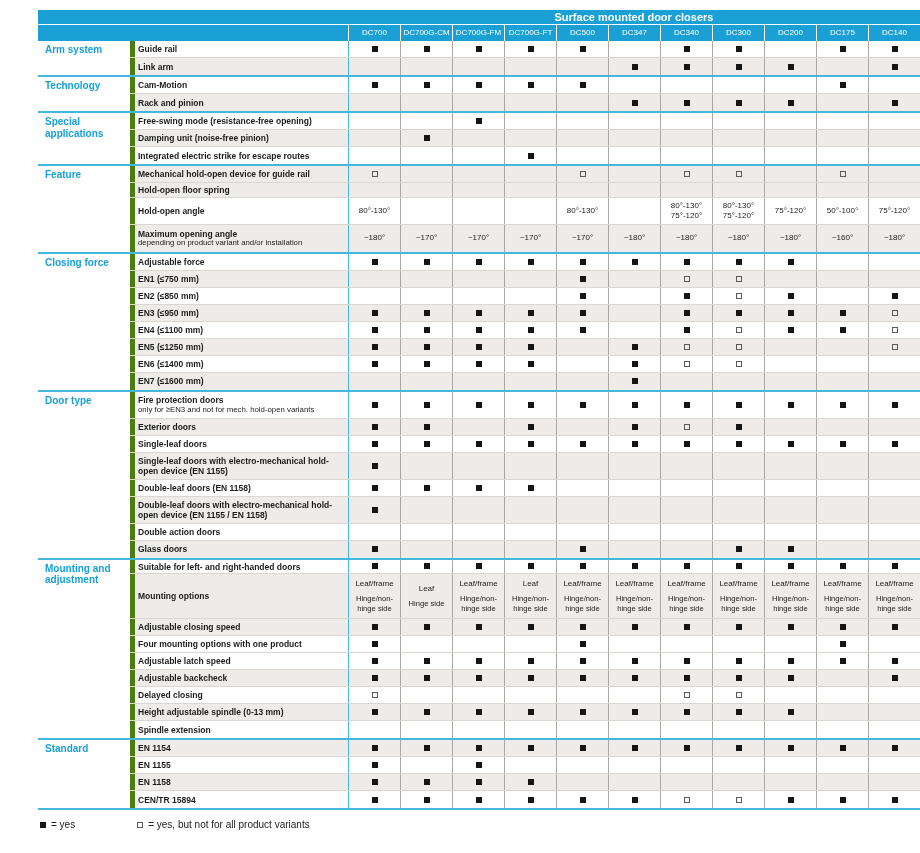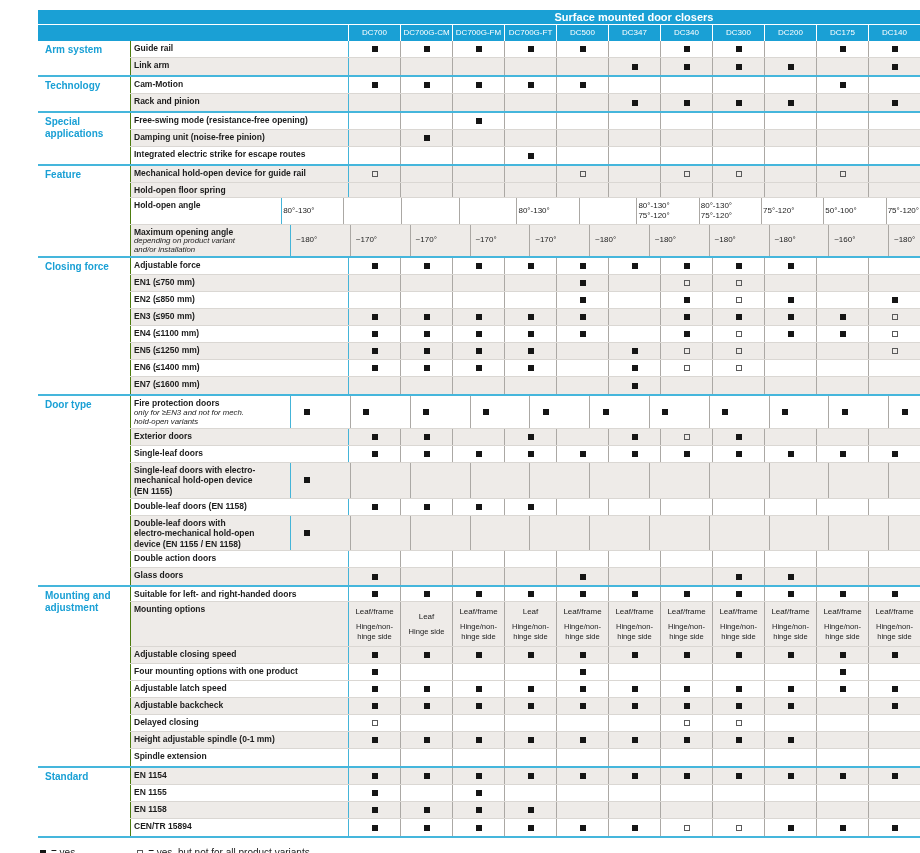--- a/index.html
+++ b/index.html
@@ -23,26 +23,26 @@
   
   .tbl-body { border-bottom:2px solid #45b6dc; }
   .section { display:flex; border-top:2px solid #45b6dc; }
   .section:first-child { border-top:none; }
   .cat { width:92px; padding:3px 4px 0 7px; font-weight:bold; font-size:10px; line-height:1.18; color:#1aa0d5; }
   .rows { width:790px; }
   .row { display:flex; min-height:17px; border-bottom:1px solid #dad7d3; align-items:stretch; }
   .row:last-child { border-bottom:none; }
   .row.shaded { background:#eeebe8; }
   .row.thin { min-height:10px; }
-  .row.tall { min-height:27px;gap:28px; }
+  .row.tall { min-height:27px; }
   .row.xtall { min-height:45px; }
 
-  .rowlabel { width:218px; padding:2px 6px 1px 3px; border-left:1px solid #4d7c0f; display:flex; flex-direction:column; }
+  .rowlabel { width:218px; padding:2px 6px 1px 3px; border-left:5px solid #4d7c0f; display:flex; flex-direction:column; justify-content:center; }
   .lab-main { font-weight:bold; font-size:8.5px; line-height:1.25; }
-  .lab-sub { font-style:italic; font-size:7.8px; line-height:1.15; }
+  .lab-sub { font-size:7.8px; line-height:1.15; }
 
   .cell { width:52px; border-left:1px solid #aba8a4; display:flex; flex-direction:column; align-items:center; justify-content:center; font-size:8px; line-height:1.25; text-align:center; white-space:pre-line; padding:1px 1px; }
   .row .cell:nth-child(2) { border-left:1px solid #44b4d8; }
   .sq { width:6px; height:6px; background:#151515; display:block; }
   .sqo { width:6px; height:6px; border:1px solid #5a5a5a; background:transparent; display:block; }
   .cell-top { font-size:8px; }
   .cell-bottom { font-size:7.6px; margin-top:5px; }
 
   
   .legend { display:flex; align-items:flex-end; margin:9px 0 0 2px; font-size:10px; }
@@ -655,21 +655,21 @@
               <div class="cell"></div>
               <div class="cell"></div>
               <div class="cell"><span class="sqo"></span></div>
               <div class="cell"><span class="sqo"></span></div>
               <div class="cell"></div>
               <div class="cell"></div>
               <div class="cell"></div>
             </div>
             <div class="row shaded">
               <div class="rowlabel">
-                <div class="lab-main">Height adjustable spindle (0-1 mm)</div>
+                <div class="lab-main">Height adjustable spindle (0-13 mm)</div>
               </div>
               <div class="cell"><span class="sq"></span></div>
               <div class="cell"><span class="sq"></span></div>
               <div class="cell"><span class="sq"></span></div>
               <div class="cell"><span class="sq"></span></div>
               <div class="cell"><span class="sq"></span></div>
               <div class="cell"><span class="sq"></span></div>
               <div class="cell"><span class="sq"></span></div>
               <div class="cell"><span class="sq"></span></div>
               <div class="cell"><span class="sq"></span></div>

